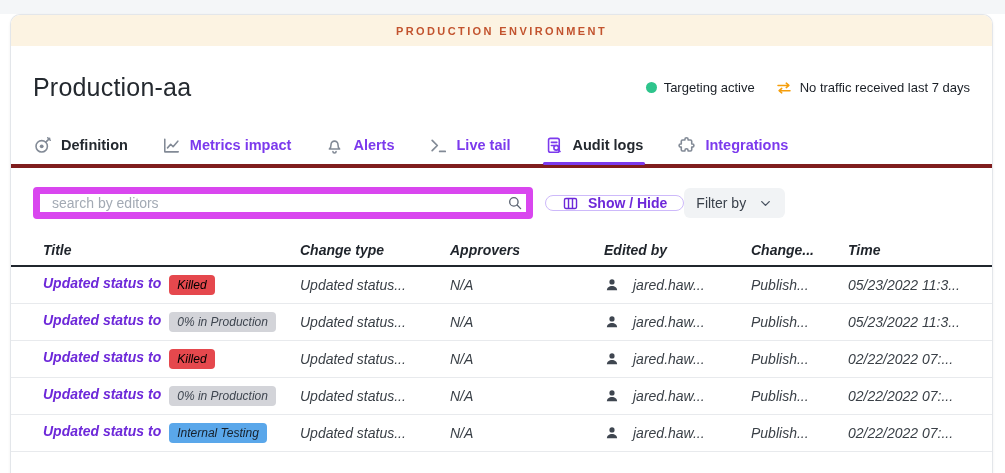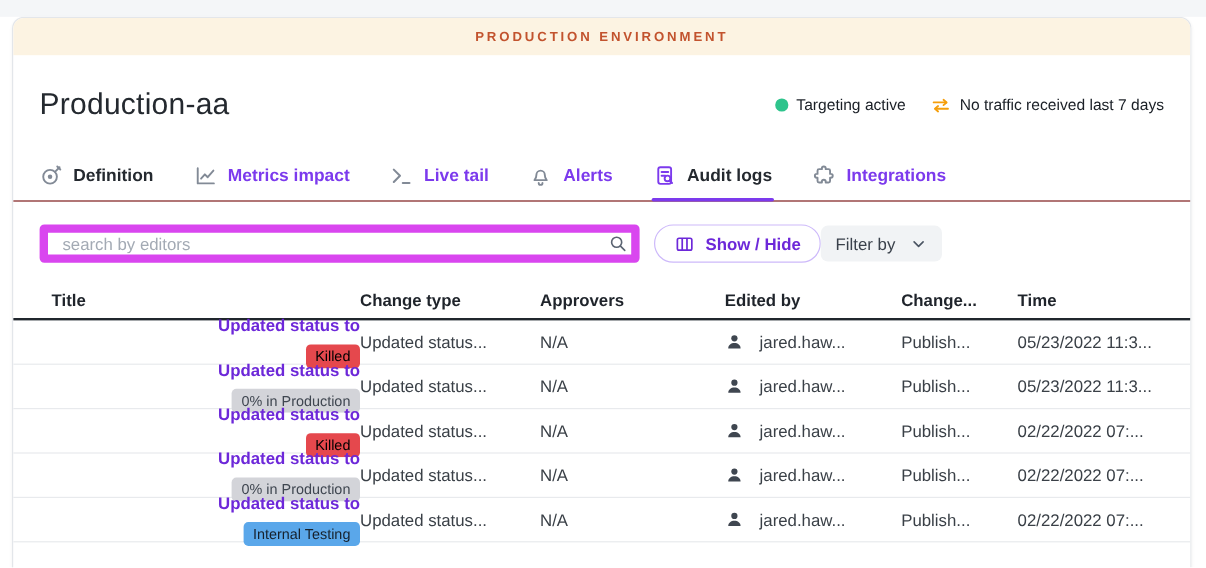--- a/index.html
+++ b/index.html
@@ -21,56 +21,56 @@
     font-size:11px; font-weight:700; letter-spacing:2.4px; color:#C2532E;
   }
   
   .header-row { display:flex; align-items:center; justify-content:space-between; padding:0 22px; margin-top:27px; }
   .page-title { font-size:25px; font-weight:400; color:#24292F; letter-spacing:0.2px; }
   .statuses { display:flex; align-items:center; gap:20px; }
   .status { display:flex; align-items:center; gap:7px; font-size:13px; color:#1A1F26; }
   .dot { width:11px; height:11px; border-radius:50%; background:#2EC48C; display:inline-block; }
   .traffic-svg { width:18px; height:18px; }
   
-  .tabs { display:flex; align-items:stretch; gap:34px; padding:0 22px; margin-top:24px; height:42px; border-bottom:1px solid #7f1d1d; }
+  .tabs { display:flex; align-items:stretch; gap:34px; padding:0 22px; margin-top:24px; height:42px; border-bottom:4px solid #7f1d1d; }
   .tab { position:relative; display:flex; align-items:center; gap:9px; font-size:14.5px; font-weight:700; cursor:pointer; }
   .tab.link { color:#7C3AED; }
   .tab.dark { color:#24292F; }
   .tab .ticon { display:flex; align-items:center; }
   .tab.active::after { content:""; position:absolute; left:-2px; right:-2px; bottom:-1px; height:3px; background:#7C3AED; border-radius:2px; }
   
   .toolbar { display:flex; align-items:center; padding:0 22px; margin-top:19px; }
   .search-box { position:relative; width:500px; }
   .search-box input {
     width:100%; height:32px; border:7px solid #d946ef; border-radius:4px;
     padding:0 36px 0 12px; font-size:14px; color:#374151; outline:none;
     font-family:"Liberation Sans", sans-serif;
   }
   .search-box input::placeholder { color:#A3AAB4; }
   .search-box .sicon { position:absolute; right:9px; top:7px; }
   .btn-showhide {
-    margin-left:12px; height:32px; display:flex; align-items:center; gap:9px;
+    margin-left:12px; height:16px; display:flex; align-items:center; gap:9px;
     border:1px solid #CDB9FA; border-radius:16px; background:#fff; color:#6D28D9;
     font-weight:700; font-size:14px; padding:0 16px; cursor:pointer;
     font-family:"Liberation Sans", sans-serif;
   }
   .btn-filter {
     height:30px; display:flex; align-items:center; gap:12px;
     border:none; border-radius:6px; background:#F1F3F5; color:#3A414B;
     font-size:14px; padding:0 12px; cursor:pointer;
     font-family:"Liberation Sans", sans-serif;
   }
   
   .table { margin-top:15px; }
-  .trow { display:grid; grid-template-columns:267px 150px 154px 147px 97px 1fr; align-items:center; padding:0 22px; }
+  .trow { display:grid; grid-template-columns:267px 150px 154px 147px 97px 1fr; align-items:center; padding:0 22px;font-style:italic; }
   .thead { height:33px; border-bottom:2px solid #20262D; }
   .thead .cell { font-size:14px; font-weight:700; color:#1F242B; }
   .cell:first-child { padding-left:10px; }
   .brow { height:37px; border-bottom:1px solid #E8EAED; font-size:14px; color:#3A4047; }
-  .title-cell { display:flex; align-items:flex-end; gap:8px; overflow:hidden;flex-direction:column; }
+  .title-cell { display:flex; align-items:flex-start; gap:8px; overflow:hidden; }
   .title-link { color:#6D28D9; font-weight:700; font-size:14px; text-decoration:none; white-space:nowrap; cursor:pointer; }
   .badge { font-size:12px; padding:3px 8px; border-radius:4px; white-space:nowrap; }
   .badge-red  { background:#E5484D; color:#000000; }
   .badge-gray { background:#D3D4D9; color:#3F4650; }
   .badge-blue { background:#5AA7EA; color:#16202B; }
   .edited { display:flex; align-items:center; gap:13px; }
 </style>
 </head>
 <body>
 
@@ -117,35 +117,35 @@
           <span class="ticon">
             <svg width="19" height="19" viewBox="0 0 24 24" fill="none" stroke="#828A96" stroke-width="2" stroke-linecap="round" stroke-linejoin="round">
               <path d="M3.5 4v16h17"></path>
               <path d="M7 15l4-4.5 3 3 6-7"></path>
             </svg>
           </span>
           <span>Metrics impact</span>
         </div>
         <div class="tab link">
           <span class="ticon">
+            <svg width="19" height="19" viewBox="0 0 24 24" fill="none" stroke="#828A96" stroke-width="2" stroke-linecap="round" stroke-linejoin="round">
+              <path d="M18.5 16.5h-13c1.3-1.2 2.1-2.6 2.1-5.6a4.4 4.4 0 0 1 8.8 0c0 3 .8 4.4 2.1 5.6z"></path>
+              <path d="M10 19.5a2 2 0 0 0 4 0"></path>
+            </svg>
+          </span>
+          <span>Alerts</span>
+        </div>
+        <div class="tab link">
+          <span class="ticon">
             <svg width="19" height="19" viewBox="0 0 24 24" fill="none" stroke="#828A96" stroke-width="2.2" stroke-linecap="round" stroke-linejoin="round">
               <path d="M4 5.5l6.5 6.5L4 18.5"></path>
               <path d="M13.5 19.5h7"></path>
             </svg>
           </span>
           <span>Live tail</span>
-        </div>
-        <div class="tab link">
-          <span class="ticon">
-            <svg width="19" height="19" viewBox="0 0 24 24" fill="none" stroke="#828A96" stroke-width="2" stroke-linecap="round" stroke-linejoin="round">
-              <path d="M18.5 16.5h-13c1.3-1.2 2.1-2.6 2.1-5.6a4.4 4.4 0 0 1 8.8 0c0 3 .8 4.4 2.1 5.6z"></path>
-              <path d="M10 19.5a2 2 0 0 0 4 0"></path>
-            </svg>
-          </span>
-          <span>Alerts</span>
         </div>
         <div class="tab dark active">
           <span class="ticon">
             <svg width="19" height="19" viewBox="0 0 24 24" fill="none" stroke="#7C3AED" stroke-width="2" stroke-linecap="round" stroke-linejoin="round">
               <rect x="4.5" y="3" width="13.5" height="17.5" rx="2.2"></rect>
               <path d="M8 8h7"></path>
               <path d="M8 12h4"></path>
               <circle cx="14.2" cy="14.8" r="3" fill="#fff"></circle>
               <path d="M16.4 17L19 19.6"></path>
             </svg>

